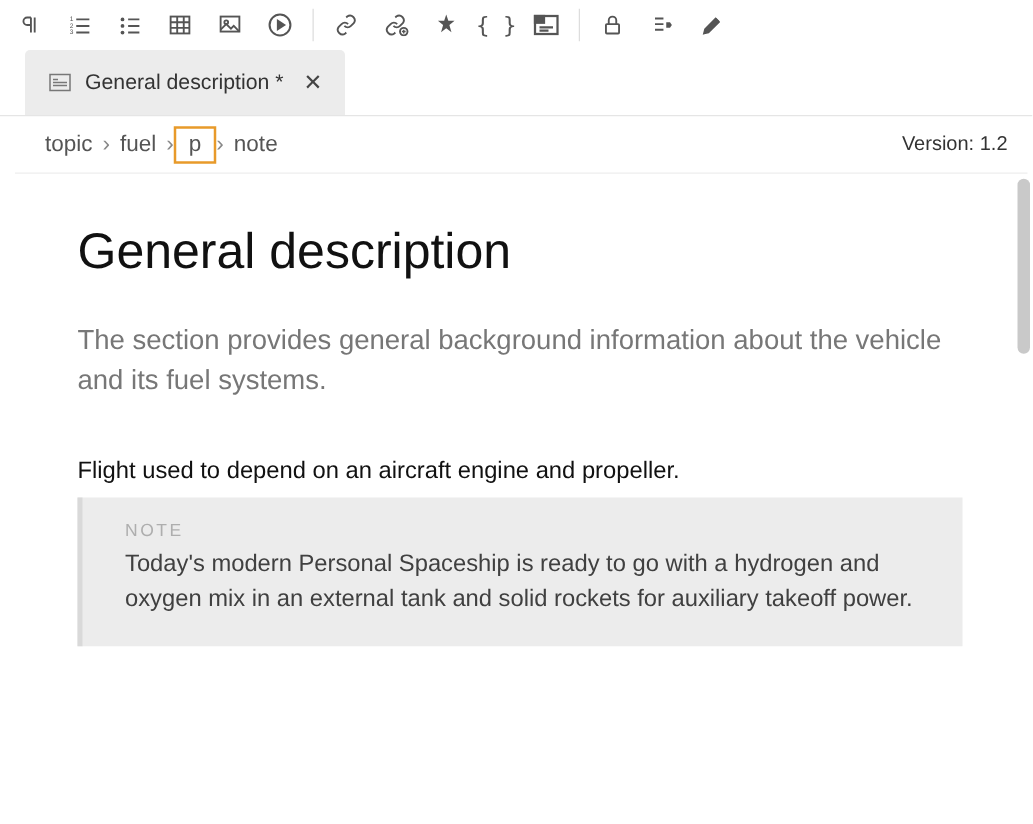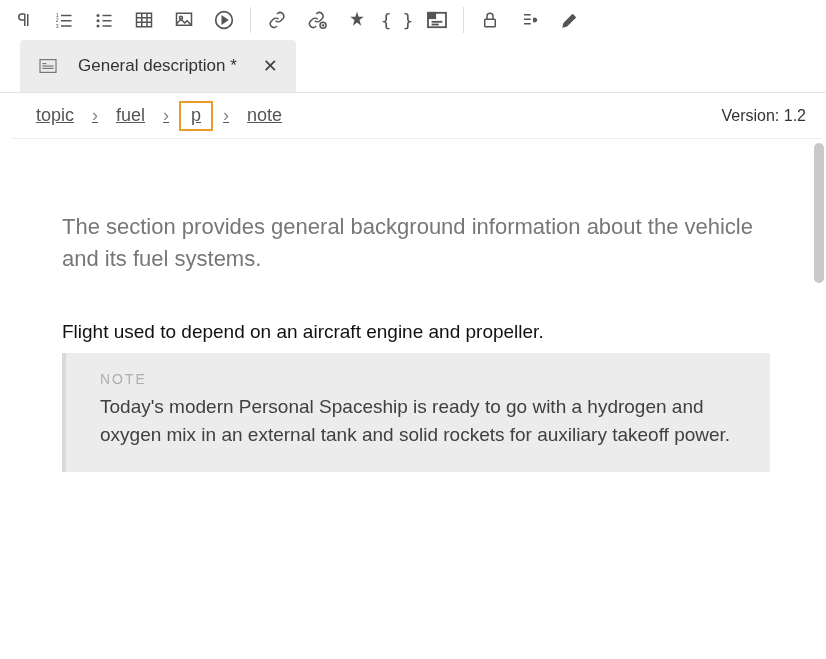--- a/index.html
+++ b/index.html
@@ -35,21 +35,21 @@
     margin: 0 6px;
   }
   .tab-area {
     background: #fff;
     padding-left: 20px;
     border-bottom: 1px solid #e5e5e5;
   }
   .tab {
     display: inline-flex;
     align-items: center;
-    gap: 20px;
+    gap: 10px;
     height: 52px;
     padding: 0 18px;
     background: #ececec;
     border-top-left-radius: 4px;
     border-top-right-radius: 4px;
     font-size: 17px;
     color: #333;
     cursor: pointer;
   }
   .tab .tab-icon { color: #777; display:flex; }
@@ -62,22 +62,21 @@
     border-bottom: 1px solid #eee;
     font-size: 18px;
     color: #555;
     margin-left: 12px;
     margin-right: 4px;
     justify-content: space-between;
   }
   .pathbar .crumbs {
     display: flex;
     align-items: center;
-    gap: 10px;
-    text-decoration: underline;
+    gap: 0;
   }
   .pathbar .crumb {
     padding: 2px 8px;
     cursor: pointer;
   }
   .pathbar .crumb.selected {
     border: 2px solid #e89a2a;
     padding: 0 10px;
     height: 30px;
     display: flex;
@@ -274,20 +273,21 @@
     <span class="crumb selected">p</span>
     <span class="chev">›</span>
     <span class="crumb">note</span>
   </div>
   <div class="version">Version: 1.2</div>
 </div>
 
 <div class="editor-wrap">
   <div class="scrollbar"></div>
   <div class="editor">
+    <h1 class="page-title">General description</h1>
     <p class="lead">The section provides general background information about the vehicle and its fuel systems.</p>
     <p class="body-p">Flight used to depend on an aircraft engine and propeller.</p>
     <div class="note-box">
       <div class="note-label">NOTE</div>
       <div class="note-text"> Today's modern Personal Spaceship is ready to go with a hydrogen and oxygen mix in an external tank and solid rockets for auxiliary takeoff power.</div>
     </div>
   </div>
 </div>
 
 </body></html>

